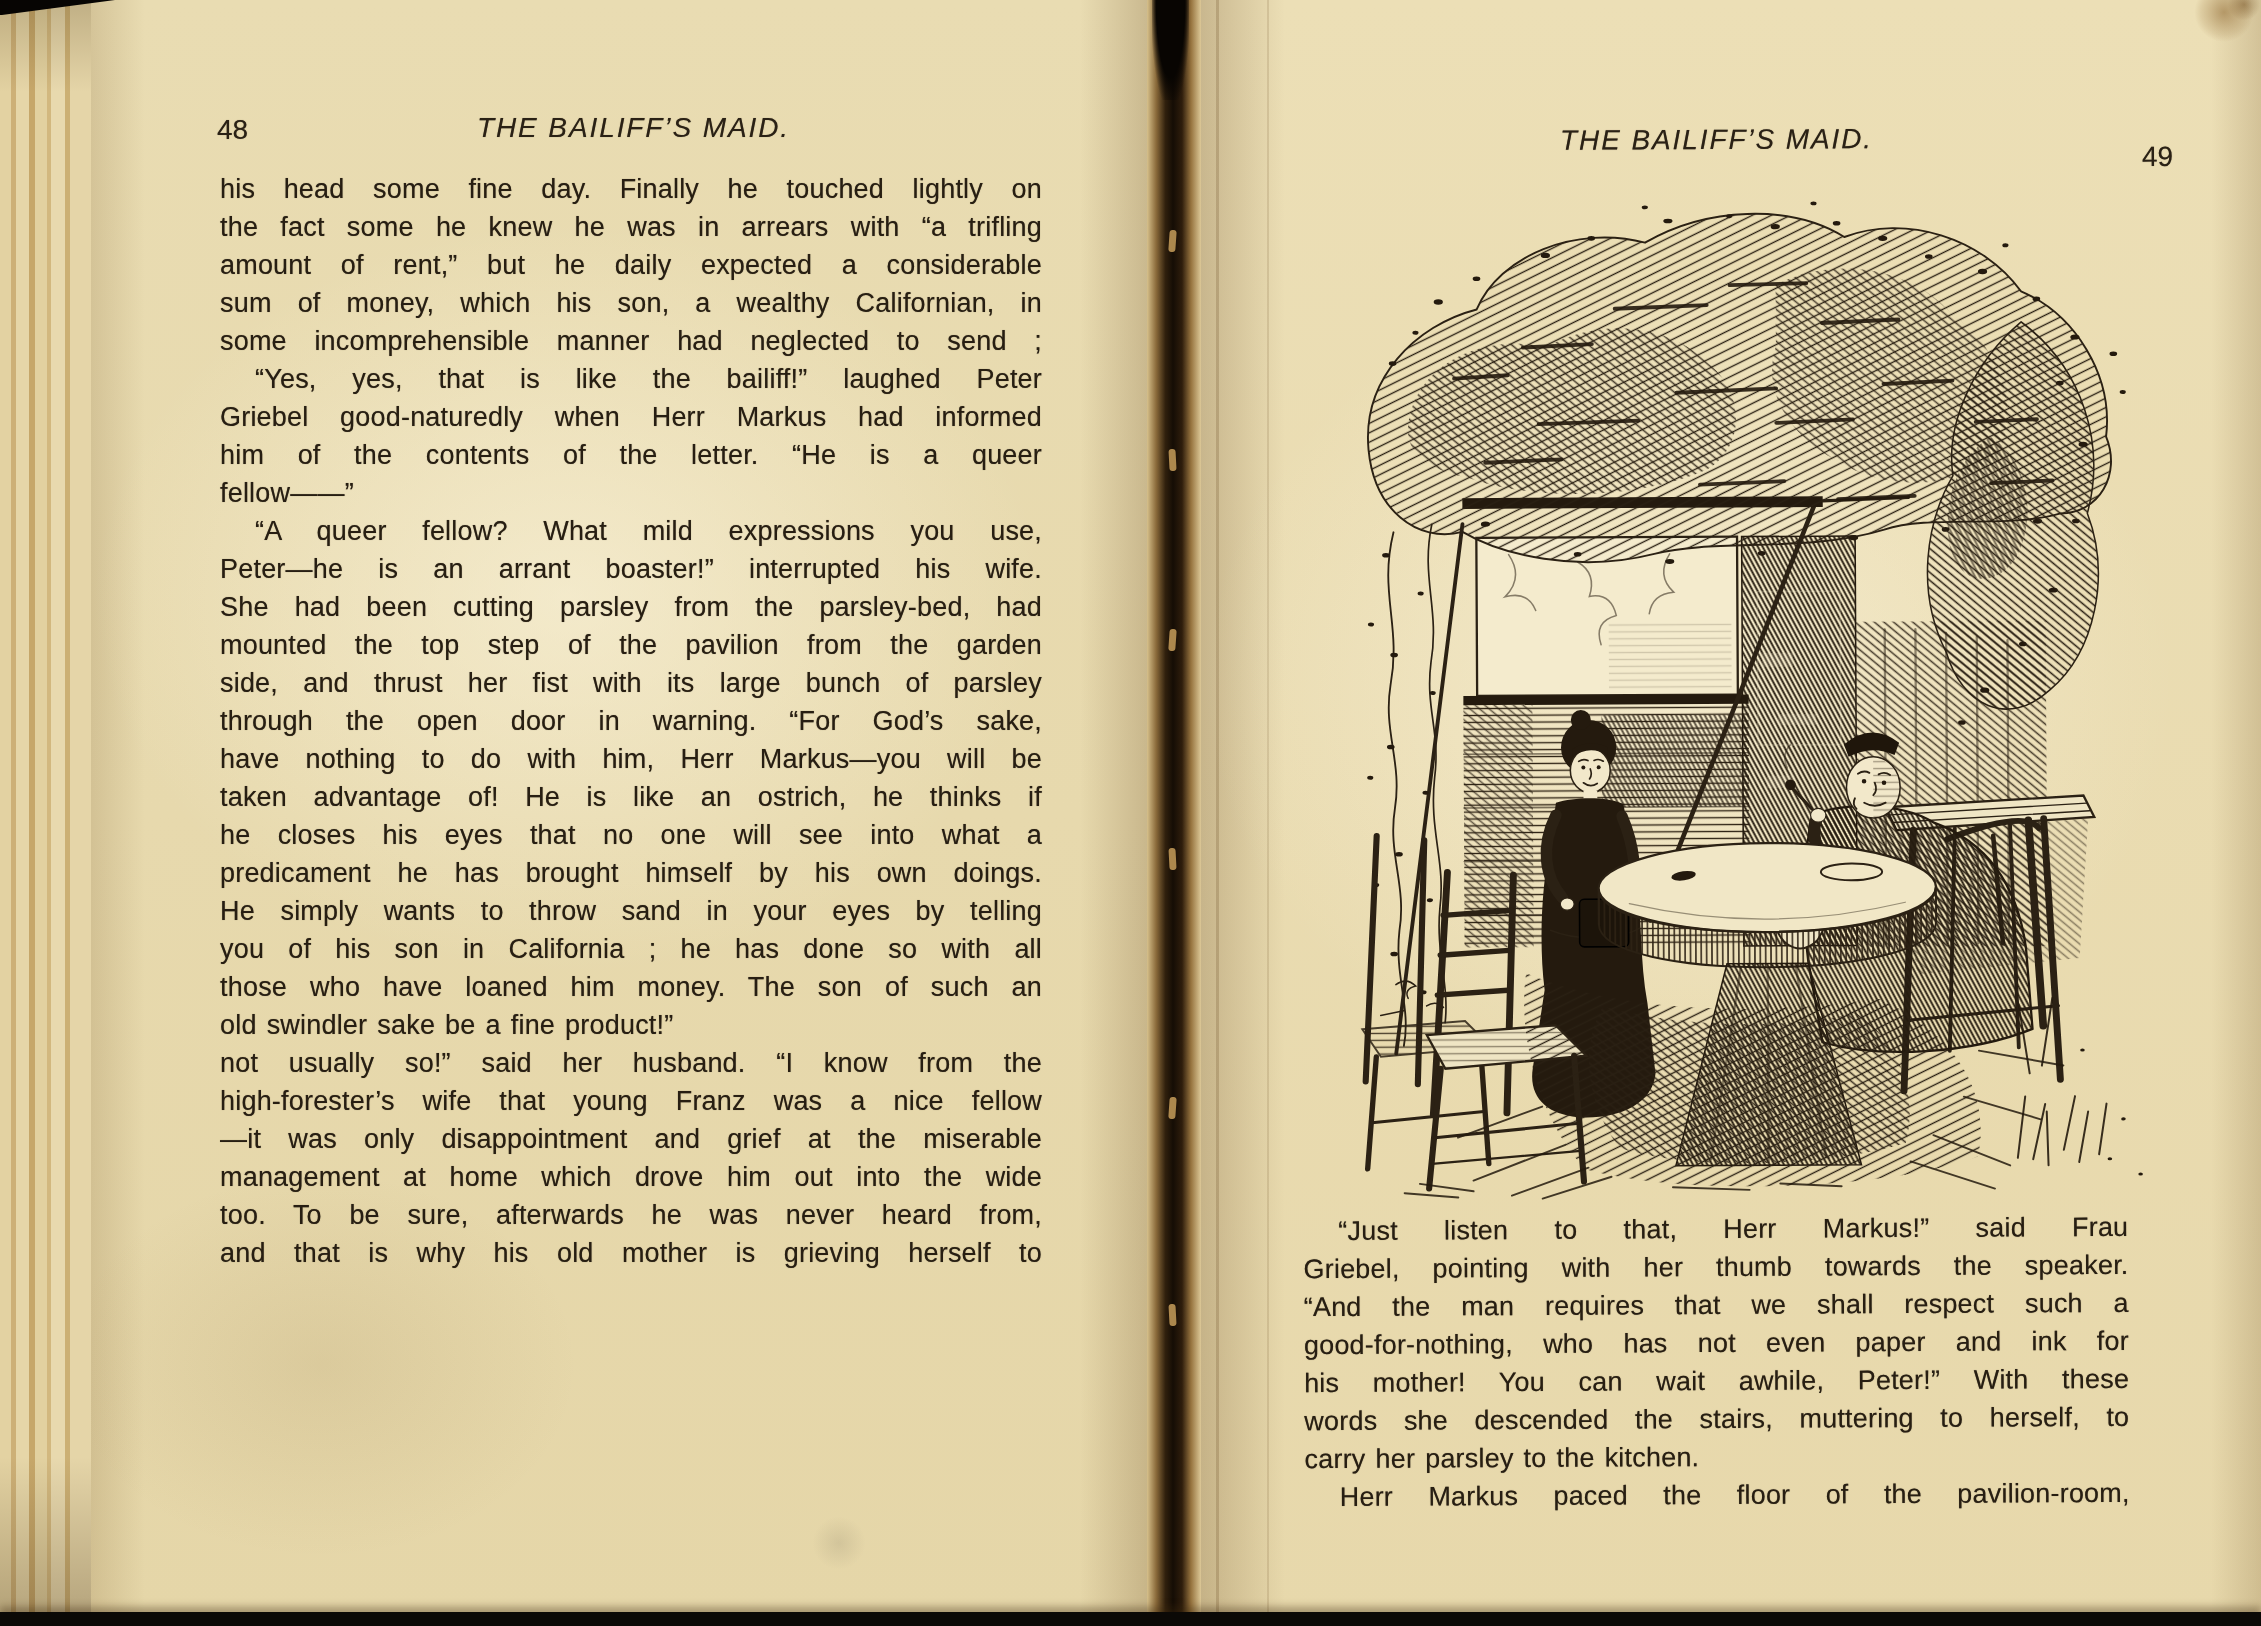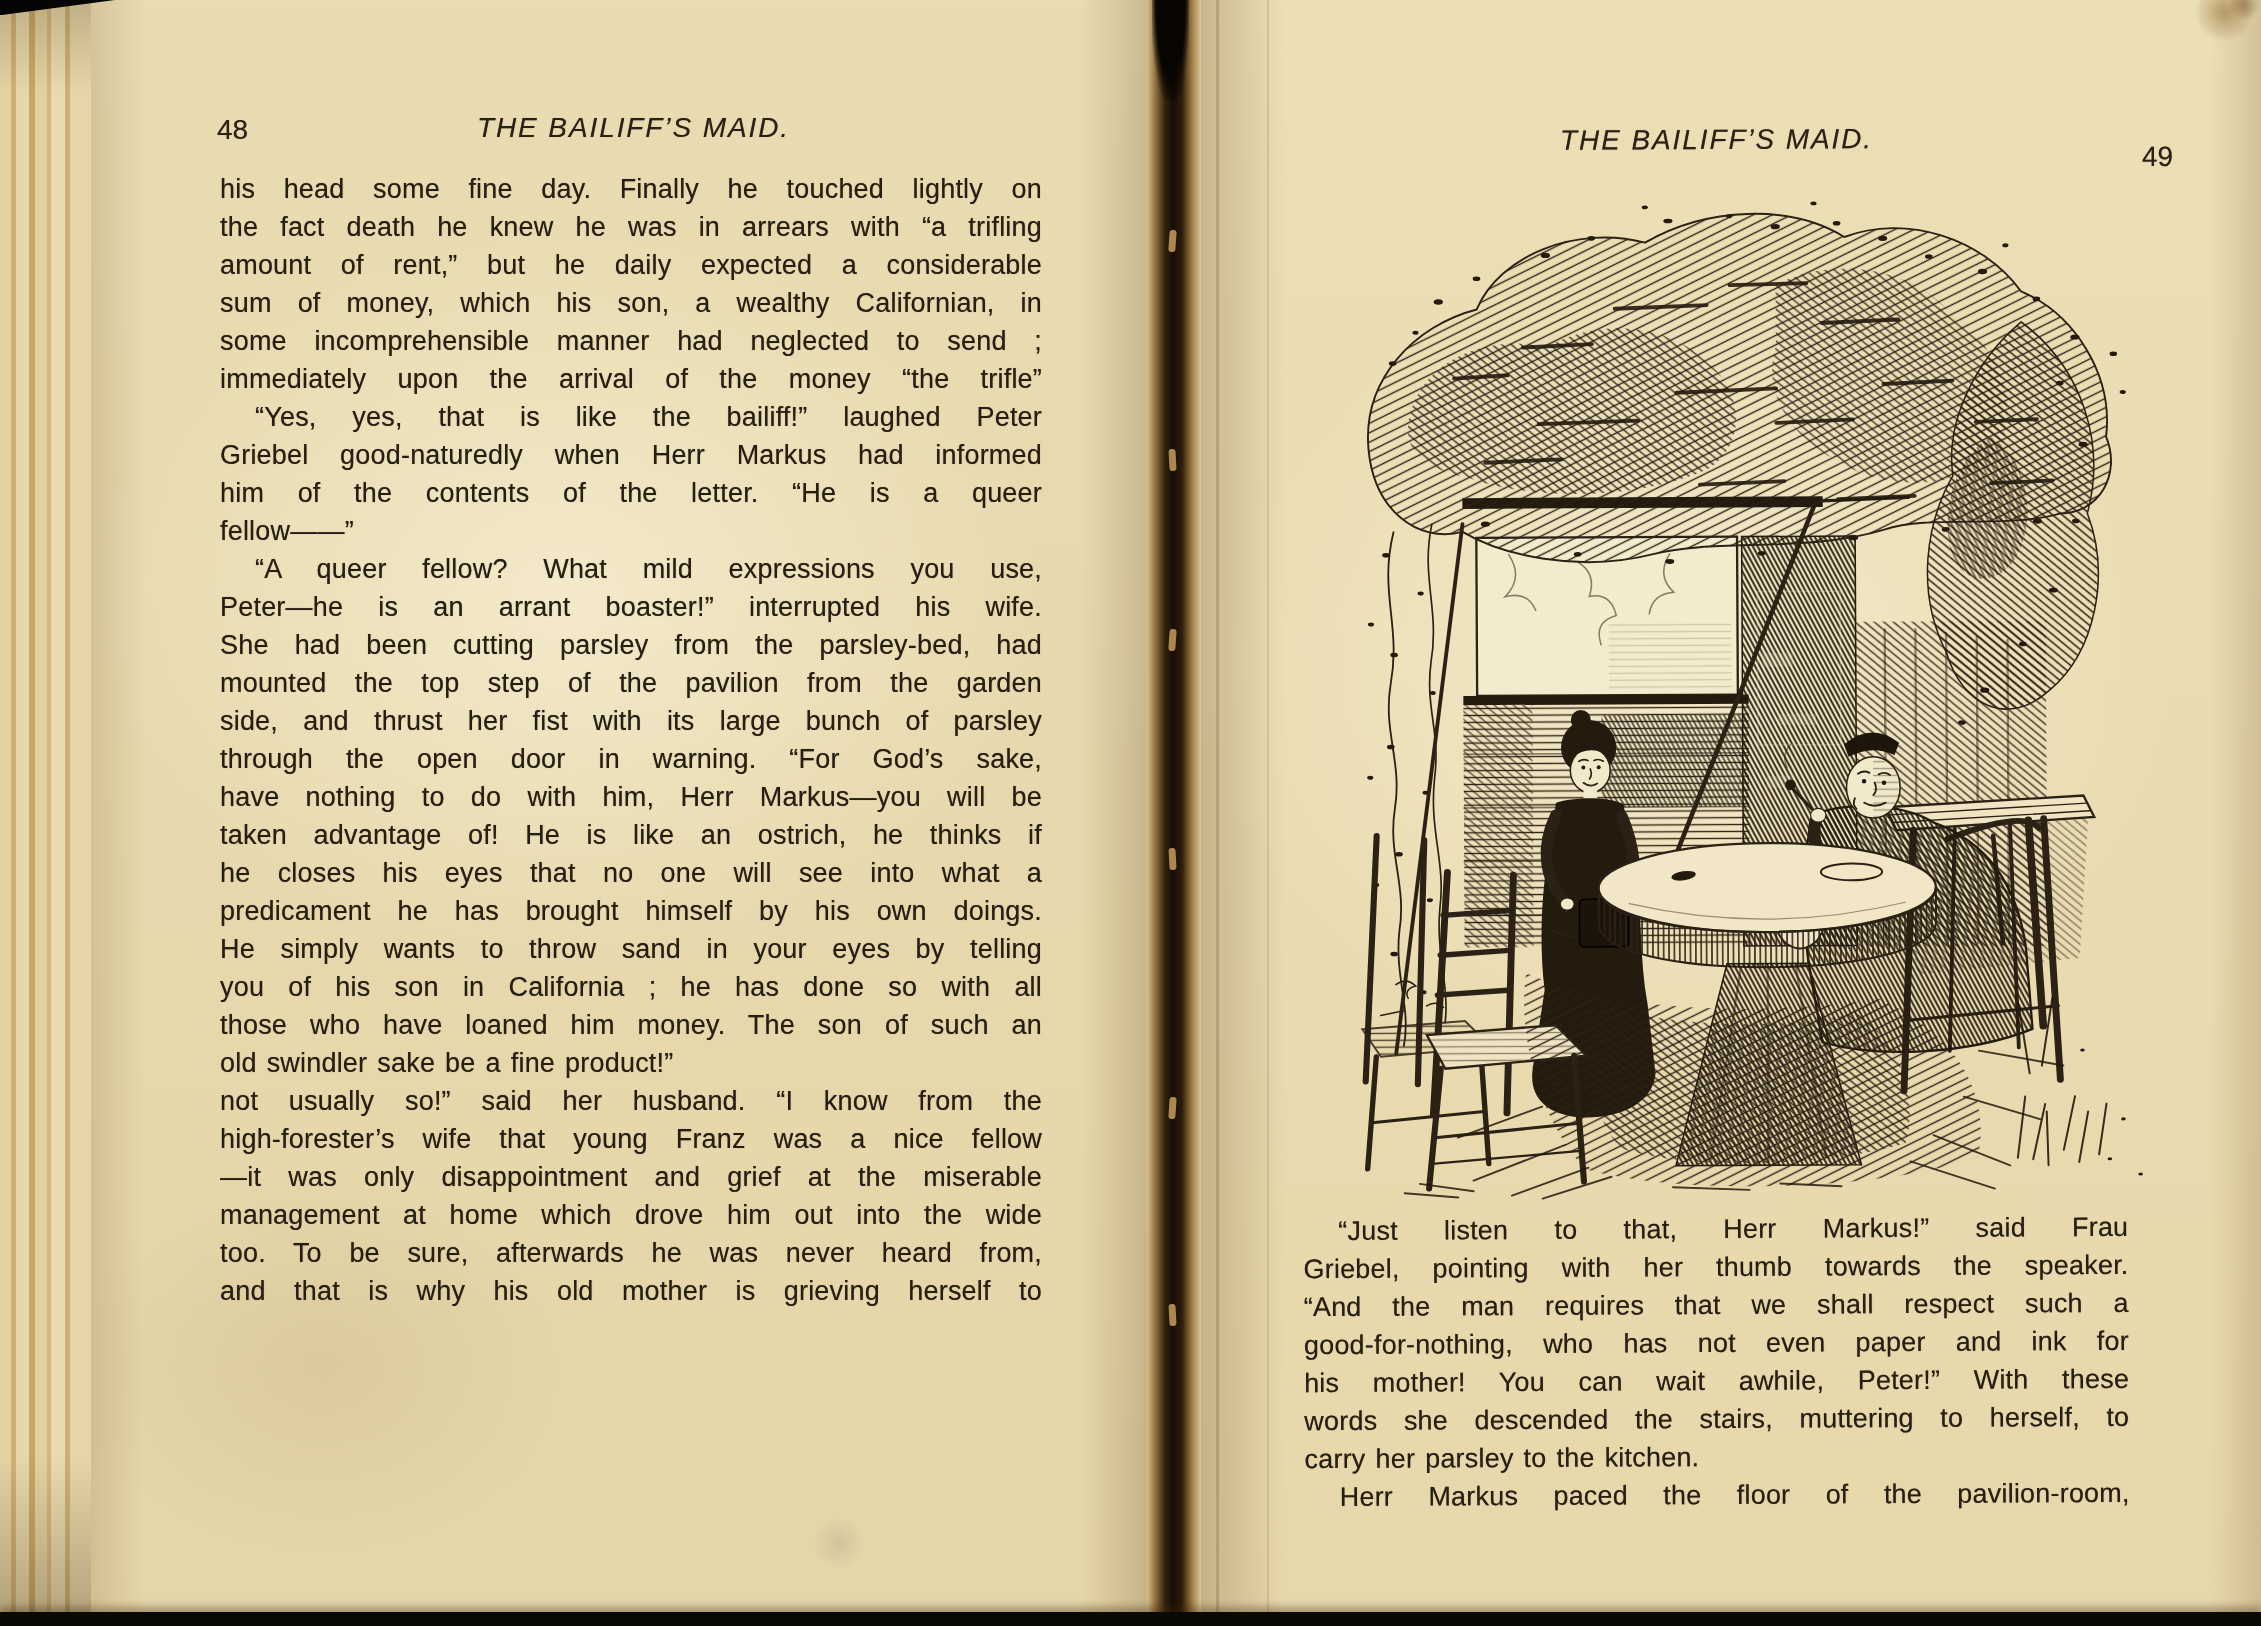--- a/index.html
+++ b/index.html
@@ -85,25 +85,24 @@
     <span class="stitch" style="top:629px"></span>
     <span class="stitch" style="top:848px"></span>
     <span class="stitch" style="top:1097px"></span>
     <span class="stitch" style="top:1304px"></span>
   </div>
 
   <div class="pagenum num-left">48</div>
   <div class="running run-left">THE BAILIFF’S MAID.</div>
   <div class="textcol textcol-left">
       <div class="line">his head some fine day. Finally he touched lightly on</div>
-      <div class="line">the fact death he knew he was in arrears with “a trifling</div>
+      <div class="line">the fact some he knew he was in arrears with “a trifling</div>
       <div class="line">amount of rent,” but he daily expected a considerable</div>
       <div class="line">sum of money, which his son, a wealthy Californian, in</div>
       <div class="line">some incomprehensible manner had neglected to send ;</div>
-      <div class="line">immediately upon the arrival of the money “the trifle”</div>
       <div class="line indent">“Yes, yes, that is like the bailiff!” laughed Peter</div>
       <div class="line">Griebel good-naturedly when Herr Markus had informed</div>
       <div class="line">him of the contents of the letter. “He is a queer</div>
       <div class="line plast">fellow——”</div>
       <div class="line indent">“A queer fellow? What mild expressions you use,</div>
       <div class="line">Peter—he is an arrant boaster!” interrupted his wife.</div>
       <div class="line">She had been cutting parsley from the parsley-bed, had</div>
       <div class="line">mounted the top step of the pavilion from the garden</div>
       <div class="line">side, and thrust her fist with its large bunch of parsley</div>
       <div class="line">through the open door in warning. “For God’s sake,</div>

